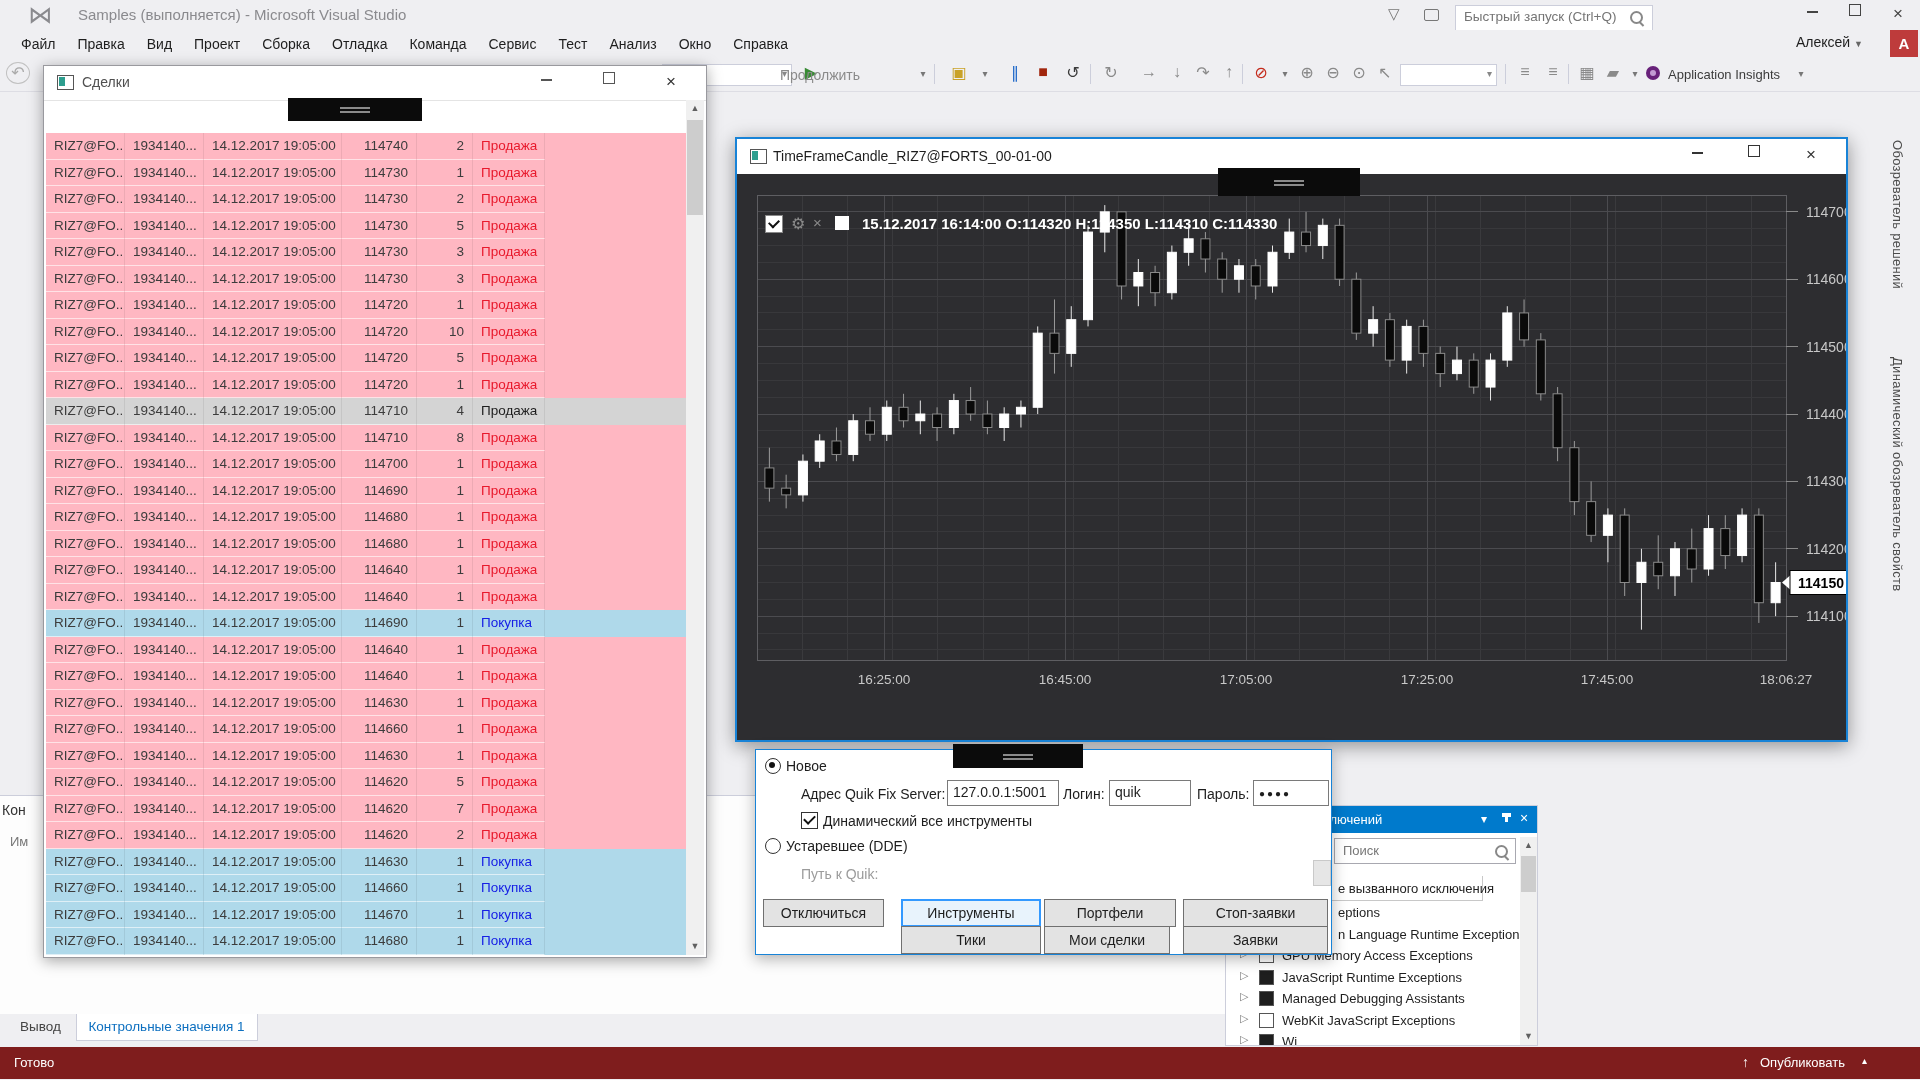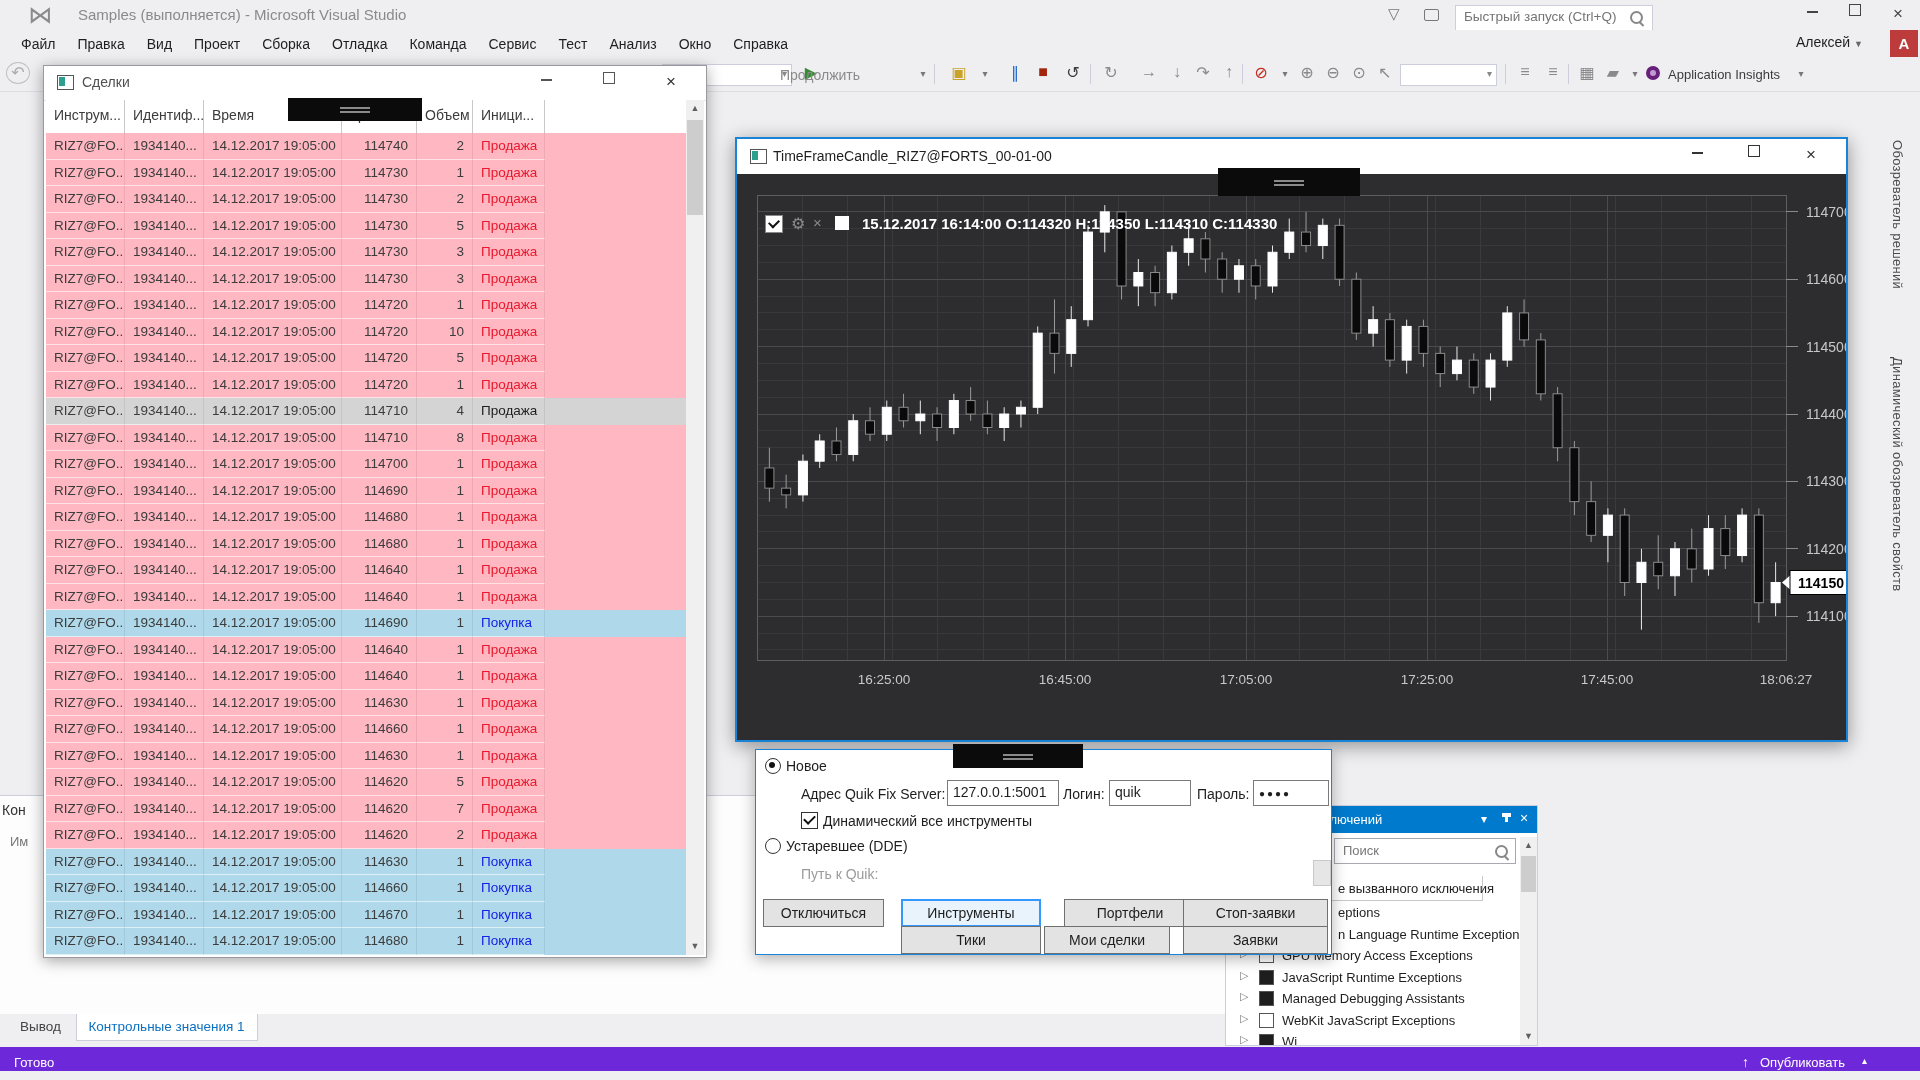--- a/index.html
+++ b/index.html
@@ -41,21 +41,21 @@
   .v-tab{position:absolute;left:6px;writing-mode:vertical-rl;font-size:13px;color:#4b4b4b;letter-spacing:.3px;}
 
   
   .watch-panel{position:absolute;left:0;top:795px;width:1228px;height:218px;background:#FDFDFD;border-top:1px solid #CCCEDB;}
   .frag{position:absolute;color:#333;}
 
   
   .bottom-tabs{position:absolute;left:0;top:1014px;width:1228px;height:30px;}
   .btab{position:absolute;top:0;height:26px;line-height:26px;padding:0 12px;font-size:13.5px;color:#444;}
   .btab.active{background:#fff;border:1px solid #CCCEDB;border-top:none;color:#0E70C0;}
-  .statusbar{position:absolute;left:0;top:1047px;width:1920px;height:24px;background:#6d28d9;color:#fff;font-size:13px;}
+  .statusbar{position:absolute;left:0;top:1047px;width:1920px;height:32px;background:#7f1d1d;color:#fff;font-size:13px;}
 
   
   .trades-window{position:absolute;left:43px;top:65px;width:662px;height:891px;background:#fff;border:1px solid #99999E;box-shadow:0 3px 14px rgba(0,0,0,.35);}
   .tw-titlebar{position:absolute;left:0;top:0;width:100%;height:34px;background:#fff;border-bottom:1px solid #E4E4E4;}
   .win-icon{position:absolute;left:13px;top:9px;width:15px;height:13px;border:1px solid #555;background:#fff;}
   .win-icon::after{content:"";position:absolute;left:1px;top:1px;width:6px;height:9px;background:#2E9E8F;}
   .tw-title{position:absolute;left:38px;top:8px;font-size:14px;color:#505050;}
   .tw-btn{position:absolute;top:5px;width:40px;height:24px;text-align:center;color:#555;}
   .tw-header{position:absolute;left:2px;top:34px;width:641px;height:33px;display:flex;border-bottom:1px solid #C8C8C8;background:#fff;}
   .tw-hcell{border-right:1px solid #C8C8C8;font-size:14px;color:#3c3c3c;padding:7px 0 0 8px;box-sizing:border-box;}
@@ -263,28 +263,20 @@
   </div>
 
   <div class="trades-window">
     <div class="tw-titlebar">
       <div class="win-icon"></div>
       <div class="tw-title">Сделки</div>
       <div class="tw-btn" style="left:482px;"><span class="minimize-bar" style="background:#555;"></span></div>
       <div class="tw-btn" style="left:545px;"><span class="maximize-box" style="border-color:#555;"></span></div>
       <div class="tw-btn close-x" style="left:607px;color:#333;">×</div>
     </div>
-    <div class="tw-header" id="tw-header">
-        <div class="tw-hcell" style="width: 79px;">Инструм...</div>
-        <div class="tw-hcell" style="width: 79px;">Идентиф...</div>
-        <div class="tw-hcell" style="width: 138px;">Время</div>
-        <div class="tw-hcell" style="width: 75px;">Цена</div>
-        <div class="tw-hcell" style="width: 56px;">Объем</div>
-        <div class="tw-hcell" style="width: 72px;">Иници...</div>
-      </div>
     <div class="tw-rows" id="tw-rows">
         <div class="tw-row" style="background: rgb(255, 183, 194);">
           <div class="tw-cell" style="width: 79px; text-align: left;">RIZ7@FO...</div>
           <div class="tw-cell" style="width: 79px; text-align: right;">1934140...</div>
           <div class="tw-cell" style="width: 138px; text-align: left;">14.12.2017 19:05:00</div>
           <div class="tw-cell" style="width: 75px; text-align: right;">114740</div>
           <div class="tw-cell" style="width: 56px; text-align: right;">2</div>
           <div class="tw-cell" style="width: 72px; text-align: left; color: rgb(232, 25, 44);">Продажа</div>
         </div>
         <div class="tw-row" style="background: rgb(255, 183, 194);">
@@ -782,21 +774,21 @@
 
     <div class="radio" style="left:9px;top:88px;"></div>
     <div class="dlg-label" style="left:30px;top:88px;">Устаревшее (DDE)</div>
 
     <div class="dlg-label disabled-text" style="left:45px;top:116px;">Путь к Quik:</div>
     <div class="abs" style="left:557px;top:110px;width:18px;height:26px;background:#E6E6E6;border:1px solid #C9C9C9;box-sizing:border-box;"></div>
 
     <div id="dlg-buttons">
         <div class="dlg-btn" style="left: 7px; top: 149px; width: 121px;">Отключиться</div>
         <div class="dlg-btn focused" style="left: 145px; top: 149px; width: 140px;">Инструменты</div>
-        <div class="dlg-btn" style="left: 288px; top: 149px; width: 132px; margin-left: 20px;">Портфели</div>
+        <div class="dlg-btn" style="left: 288px; top: 149px; width: 132px;">Портфели</div>
         <div class="dlg-btn" style="left: 427px; top: 149px; width: 145px;">Стоп-заявки</div>
         <div class="dlg-btn" style="left: 145px; top: 176px; width: 140px;">Тики</div>
         <div class="dlg-btn" style="left: 288px; top: 176px; width: 126px;">Мои сделки</div>
         <div class="dlg-btn" style="left: 427px; top: 176px; width: 145px;">Заявки</div>
       </div>
   </div>
 
   <div class="redaction" style="left:288px;top:98px;width:134px;height:23px;z-index:40;">
     <div class="handle-line" style="top:9px;"></div>
     <div class="handle-line" style="top:13px;"></div>

